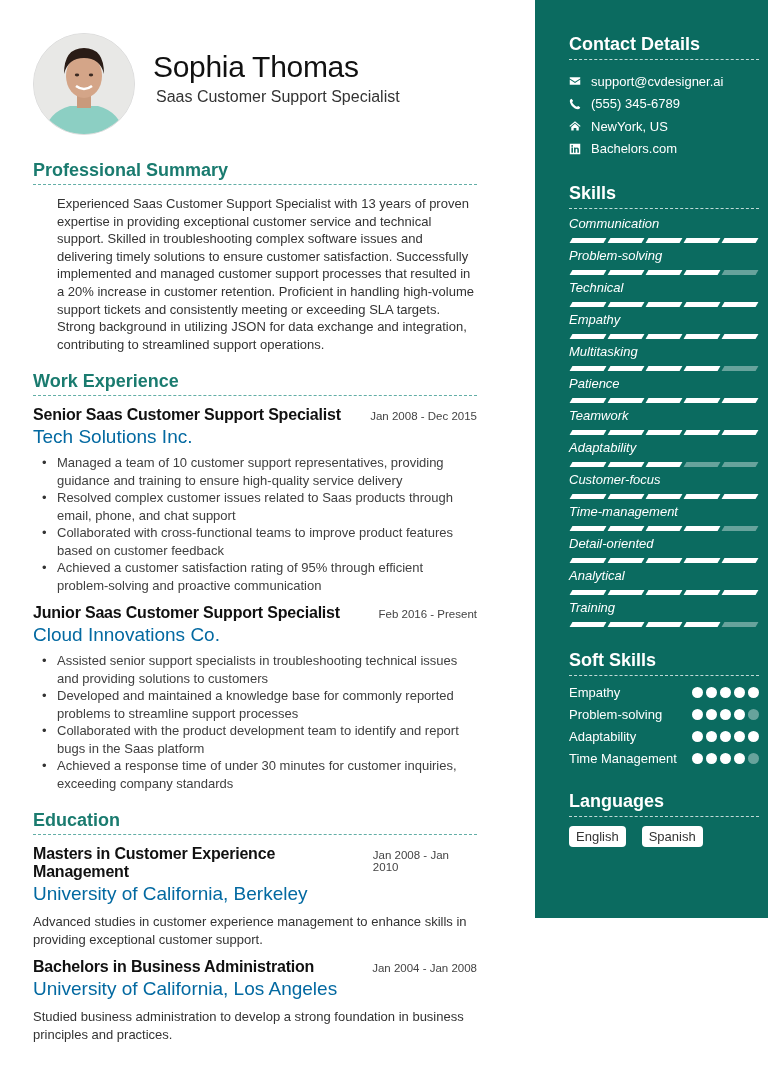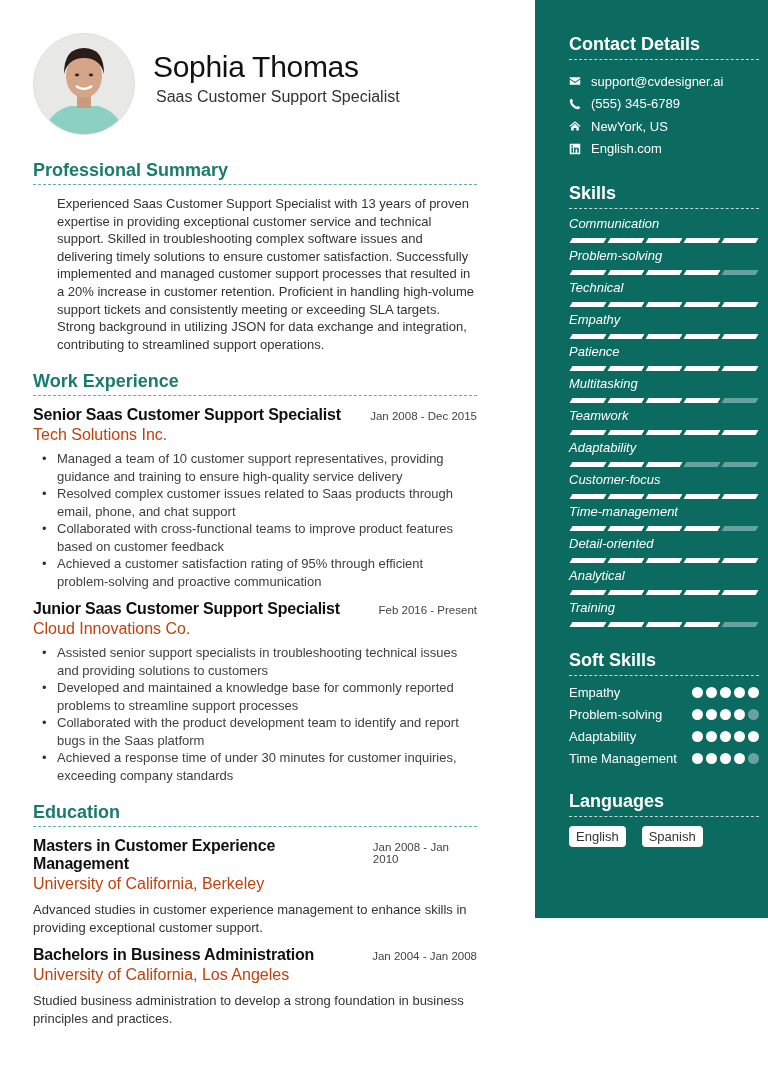--- a/index.html
+++ b/index.html
@@ -17,21 +17,21 @@
   .title { position: absolute; left: 123px; top: 88px; font-size: 16px; color: #333333; }
 
   .sec-title { font-size: 18px; font-weight: 700; color: #1a7b6f; padding-bottom: 3px; border-bottom: 1px dashed #62aea6; }
   .summary { margin-top: 10px; font-size: 13px; line-height: 17.6px; color: #333; margin-left: 24px; }
 
   .section { margin-top: 18px; }
   .entry { margin-top: 10px; }
   .entry-head { display: flex; justify-content: space-between; align-items: baseline; }
   .entry-role { font-size: 16px; font-weight: 700; color: #111; letter-spacing: -0.2px; }
   .entry-date { font-size: 11.5px; color: #444; }
-  .entry-org { font-size: 16px; color: #c2410c; margin-top: 2px; }
+  .entry-org { font-size: 19px; color: #0369a1; margin-top: 2px; }
   .bullets { margin-top: 6px; padding-left: 24px; list-style: none; }
   .bullets li { position: relative; font-size: 13px; line-height: 17.5px; color: #404040; }
   .bullets li::before { content: "•"; position: absolute; left: -15px; top: 0; color: #333; }
   .edu-desc { margin-top: 8px; font-size: 13px; line-height: 17.5px; color: #333; }
 
   
   .side-title { font-size: 18px; font-weight: 700; color: #fff; padding-bottom: 4px; border-bottom: 1px dashed rgba(255,255,255,0.75); }
   .contact { margin-top: 10px; }
   .contact-item { display: flex; align-items: center; font-size: 13px; height: 22.5px; }
   .contact-item .ic { width: 22px; display: inline-flex; align-items: center; }
@@ -163,21 +163,21 @@
           </svg>
         </span>
         <span>NewYork, US</span>
       </div>
       <div class="contact-item">
         <span class="ic">
           <svg viewBox="0 0 16 16">
             <path d="M1 1h14v14H1zm2.2 5v7h2.1V6zm1-3.3a1.2 1.2 0 100 2.4 1.2 1.2 0 000-2.4zM6.7 6v7h2.1V9.4c0-1 .4-1.6 1.2-1.6s1.1.6 1.1 1.6V13h2.1V8.9c0-2-1-3-2.5-3-.9 0-1.6.4-1.9 1V6z" fill-rule="evenodd"></path>
           </svg>
         </span>
-        <span>English.com</span>
+        <span>Bachelors.com</span>
       </div>
     </div>
 
   <div style="height:23px"></div>
   <div class="side-title">Skills</div>
   <div id="skills" style="margin-top:6px">
       <div class="skill">
         <div class="skill-label">Communication</div>
         <div class="bars">
           <span class="bar"></span>
@@ -211,37 +211,37 @@
         <div class="skill-label">Empathy</div>
         <div class="bars">
           <span class="bar"></span>
           <span class="bar"></span>
           <span class="bar"></span>
           <span class="bar"></span>
           <span class="bar"></span>
         </div>
       </div>
       <div class="skill">
+        <div class="skill-label">Multitasking</div>
+        <div class="bars">
+          <span class="bar"></span>
+          <span class="bar"></span>
+          <span class="bar"></span>
+          <span class="bar"></span>
+          <span class="bar off"></span>
+        </div>
+      </div>
+      <div class="skill">
         <div class="skill-label">Patience</div>
         <div class="bars">
           <span class="bar"></span>
           <span class="bar"></span>
           <span class="bar"></span>
           <span class="bar"></span>
           <span class="bar"></span>
-        </div>
-      </div>
-      <div class="skill">
-        <div class="skill-label">Multitasking</div>
-        <div class="bars">
-          <span class="bar"></span>
-          <span class="bar"></span>
-          <span class="bar"></span>
-          <span class="bar"></span>
-          <span class="bar off"></span>
         </div>
       </div>
       <div class="skill">
         <div class="skill-label">Teamwork</div>
         <div class="bars">
           <span class="bar"></span>
           <span class="bar"></span>
           <span class="bar"></span>
           <span class="bar"></span>
           <span class="bar"></span>

